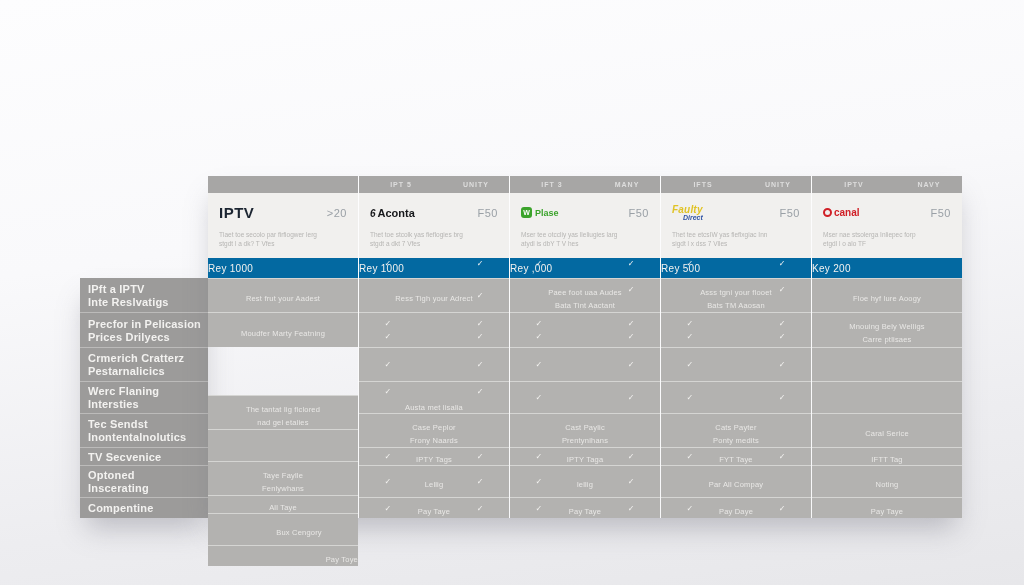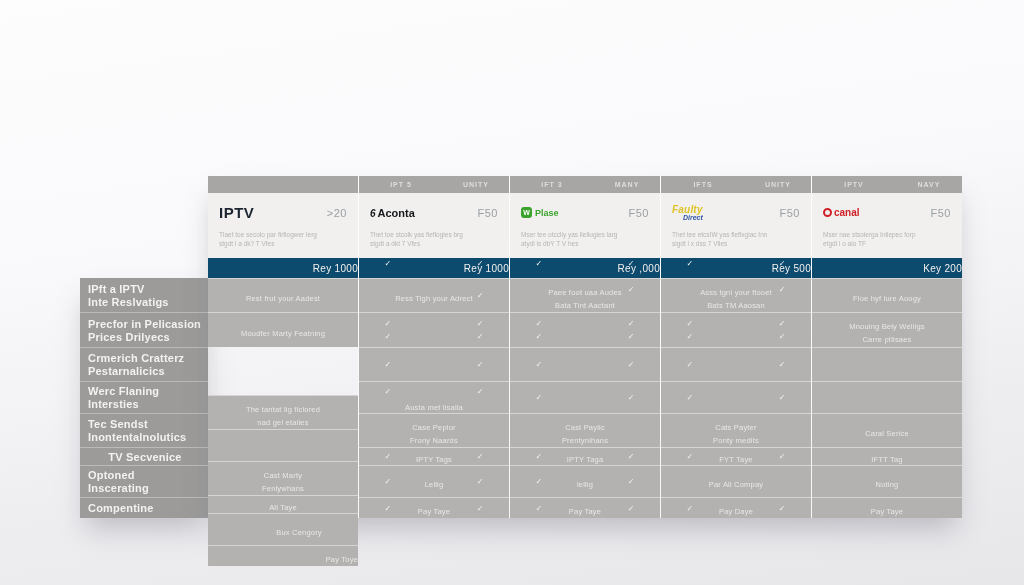--- a/index.html
+++ b/index.html
@@ -25,21 +25,21 @@
   .col{flex:1;display:flex;flex-direction:column;min-width:0}
   .col + .col{border-left:1px solid rgba(255,255,255,.65)}
   .band{height:17px;background:#a7a6a5;display:flex;align-items:center;flex:none}
   .band-l{width:56%;text-align:center;font-size:7px;font-weight:700;letter-spacing:1px;color:rgba(255,255,255,.62)}
   .band-r{width:44%;text-align:center;font-size:7px;font-weight:700;letter-spacing:1px;color:rgba(255,255,255,.62)}
   .card{height:65px;background:#f1f0ee;box-sizing:border-box;padding:7px 11px 0;flex:none}
   .logo-row{height:25px;display:flex;align-items:center;justify-content:space-between}
   .price{color:#9aa0a6;font-size:11px;letter-spacing:.5px}
   .desc{margin-top:6px}
   .desc-line{color:#b6b5b3;font-size:6.5px;line-height:8.5px;white-space:nowrap;overflow:hidden}
-  .rey{height:20px;background:#0c4a6e;flex:none;position:relative;display:flex;align-items:center;justify-content:flex-end}
+  .rey{height:20px;background:#0369a1;flex:none;position:relative;display:flex;align-items:center;justify-content:flex-start}
   .rey-text{color:#f3f2f0;font-size:10px;letter-spacing:.3px}
   .cell{box-sizing:border-box;background:#b3b2b0;border-top:1px solid rgba(255,255,255,.45);
     display:flex;flex-direction:column;justify-content:center;gap:2px;flex:none}
   .cline{position:relative;height:11px;line-height:11px;text-align:center}
   .ctext{color:#e9e8e6;font-size:7.5px;letter-spacing:.2px}
   .ck{position:absolute;top:0;color:#f5f4f2;font-size:8px;line-height:11px}
   .ck-l{left:17%}
   .ck-r{right:17%}
   
   .logo-iptv{font-weight:700;font-size:15px;letter-spacing:.5px}
@@ -75,21 +75,21 @@
           <div class="side-line">Pestarnalicics</div>
         </div>
         <div class="side-row" style="height: 32px;">
           <div class="side-line">Werc Flaning</div>
           <div class="side-line">Intersties</div>
         </div>
         <div class="side-row" style="height: 34px;">
           <div class="side-line">Tec Sendst</div>
           <div class="side-line">Inontentalnolutics</div>
         </div>
-        <div class="side-row" style="height: 18px; text-align: center;">
+        <div class="side-row" style="height: 18px;">
           <div class="side-line">TV Secvenice</div>
         </div>
         <div class="side-row" style="height: 32px;">
           <div class="side-line">Optoned</div>
           <div class="side-line">Inscerating</div>
         </div>
         <div class="side-row" style="height: 21px;">
           <div class="side-line">Compentine</div>
         </div>
       </div>
@@ -117,21 +117,21 @@
           </div>
           <div class="cell" style="height: 35px;">
             <div class="cline"><span class="ctext">Moudfer Marty Featning</span></div>
           </div>
           <div class="cell" style="height: 34px; margin-top: 48px;">
             <div class="cline"><span class="ctext">The tantat lig ficlored</span></div>
             <div class="cline"><span class="ctext">nad gel etalies</span></div>
           </div>
           <div class="cell" style="height: 32px;"></div>
           <div class="cell" style="height: 34px;">
-            <div class="cline"><span class="ctext">Cast Marty</span></div>
+            <div class="cline"><span class="ctext">Taye Faylle</span></div>
             <div class="cline"><span class="ctext">Fenlywhans</span></div>
           </div>
           <div class="cell" style="height: 18px;">
             <div class="cline"><span class="ctext">All Taye</span></div>
           </div>
           <div class="cell" style="height: 32px; padding-left: 32px;">
             <div class="cline"><span class="ctext">Bux Cengory</span></div>
           </div>
           <div class="cell" style="height: 21px; align-items: flex-end;">
             <div class="cline"><span class="ctext">Pay Toye</span></div>

